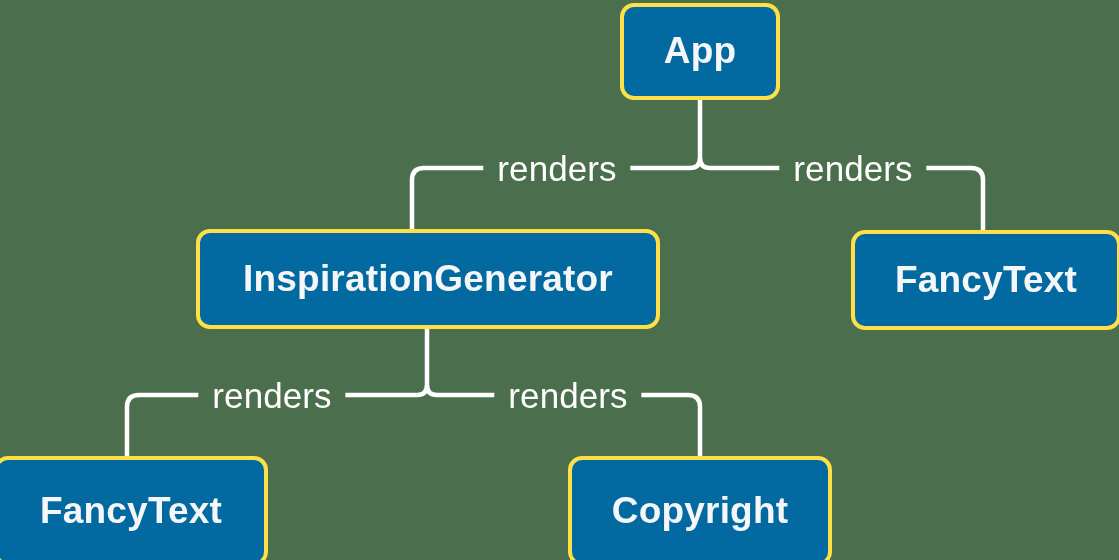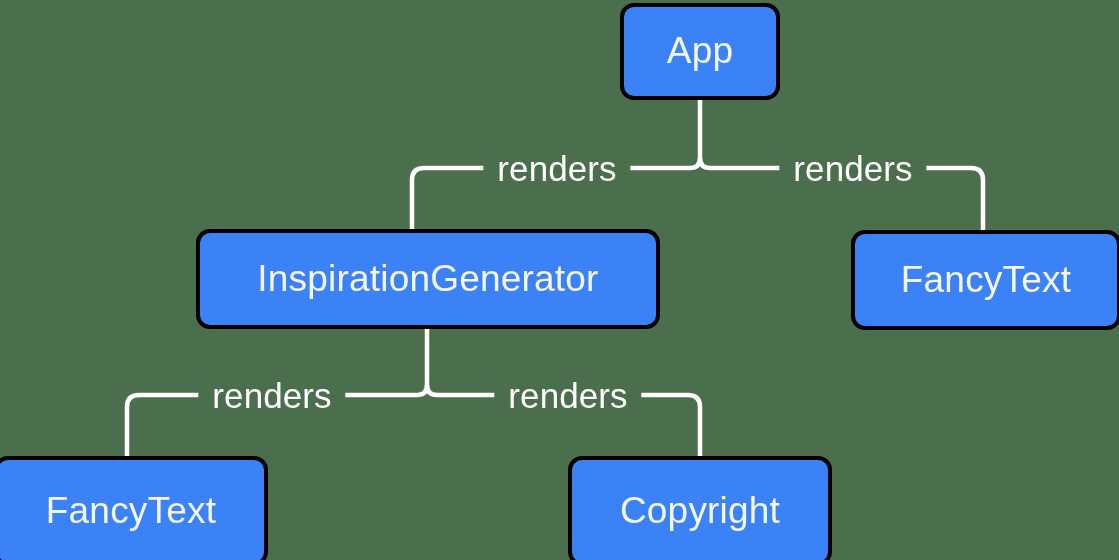--- a/index.html
+++ b/index.html
@@ -23,29 +23,29 @@
     position: absolute;
     left: 0;
     top: 0;
     width: 1119px;
     height: 560px;
     pointer-events: none;
   }
   .node {
     position: absolute;
     box-sizing: border-box;
-    background: #3b82f6;
-    border: 4px solid #000000;
+    background: #0369a1;
+    border: 4px solid #fde047;
     border-radius: 14px;
     display: flex;
     align-items: center;
     justify-content: center;
     color: #f4f6f8;
     font-size: 37px;
-    font-weight: 400;
+    font-weight: 700;
     letter-spacing: 0.2px;
     white-space: nowrap;
     z-index: 2;
   }
   .node-label {
     display: block;
     line-height: 1;
     padding-bottom: 2px;
   }
   .edge-label {

